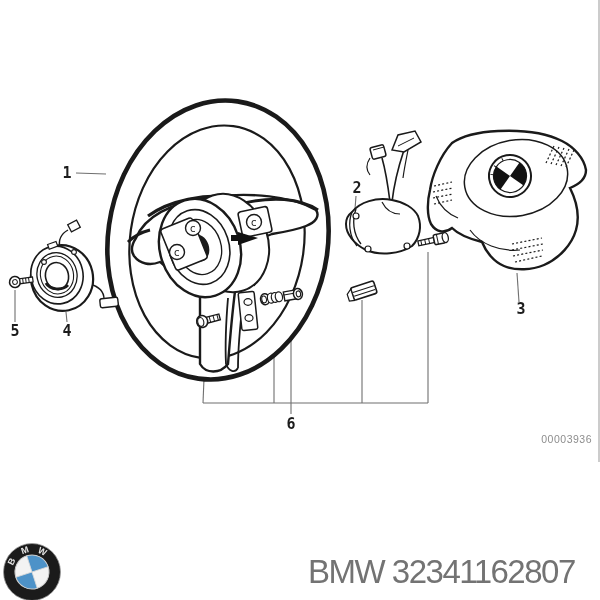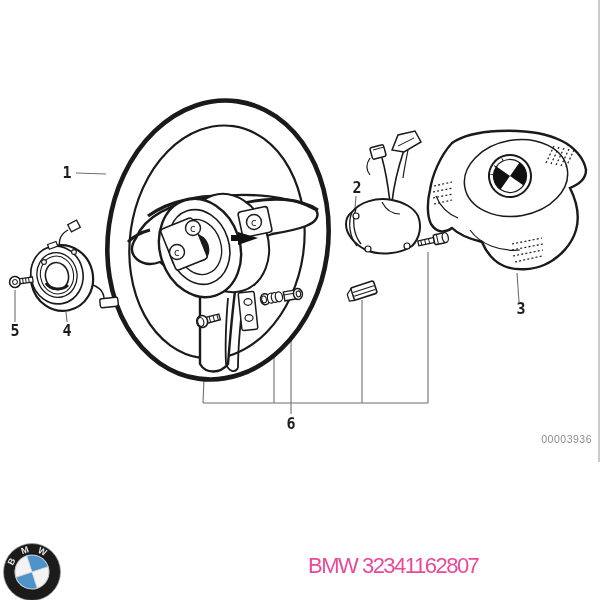--- a/index.html
+++ b/index.html
@@ -6,22 +6,22 @@
   #page{position:relative;width:600px;height:600px;background:#ffffff;overflow:hidden;
         font-family:"Liberation Sans",sans-serif;}
   #diagram{position:absolute;left:0;top:0;}
   .callout{font-family:"DejaVu Sans Mono","Liberation Mono",monospace;font-weight:bold;
            font-size:15px;fill:#1c1c1c;}
   .cmark{font-family:"DejaVu Sans","Liberation Sans",sans-serif;font-size:10px;fill:#222;}
   .drawno{font-family:"Liberation Sans",sans-serif;font-size:10.5px;fill:#8d8d8d;letter-spacing:.5px;}
   .ln{stroke:#1a1a1a;fill:none;}
   .wh{fill:#ffffff;stroke:#1a1a1a;}
   .leader{stroke:#6f6f6f;stroke-width:1.1;fill:none;}
-  #footer-part{position:absolute;left:308px;top:553px;font-size:22px;letter-spacing:-1.5px;
-               color:#ec4899;white-space:nowrap;}
+  #footer-part{position:absolute;left:308px;top:553px;font-size:33px;letter-spacing:-1.5px;
+               color:#737373;white-space:nowrap;}
   #bmw-logo{position:absolute;left:1px;top:541px;}
   .logo-letter{font-size:9px;font-weight:bold;fill:#e4e4e4;font-family:"Liberation Sans",sans-serif;}
 </style>
 </head>
 <body>
 
 <div id="page">
 
   <svg id="diagram" width="600" height="465" viewBox="0 0 600 465">
 

